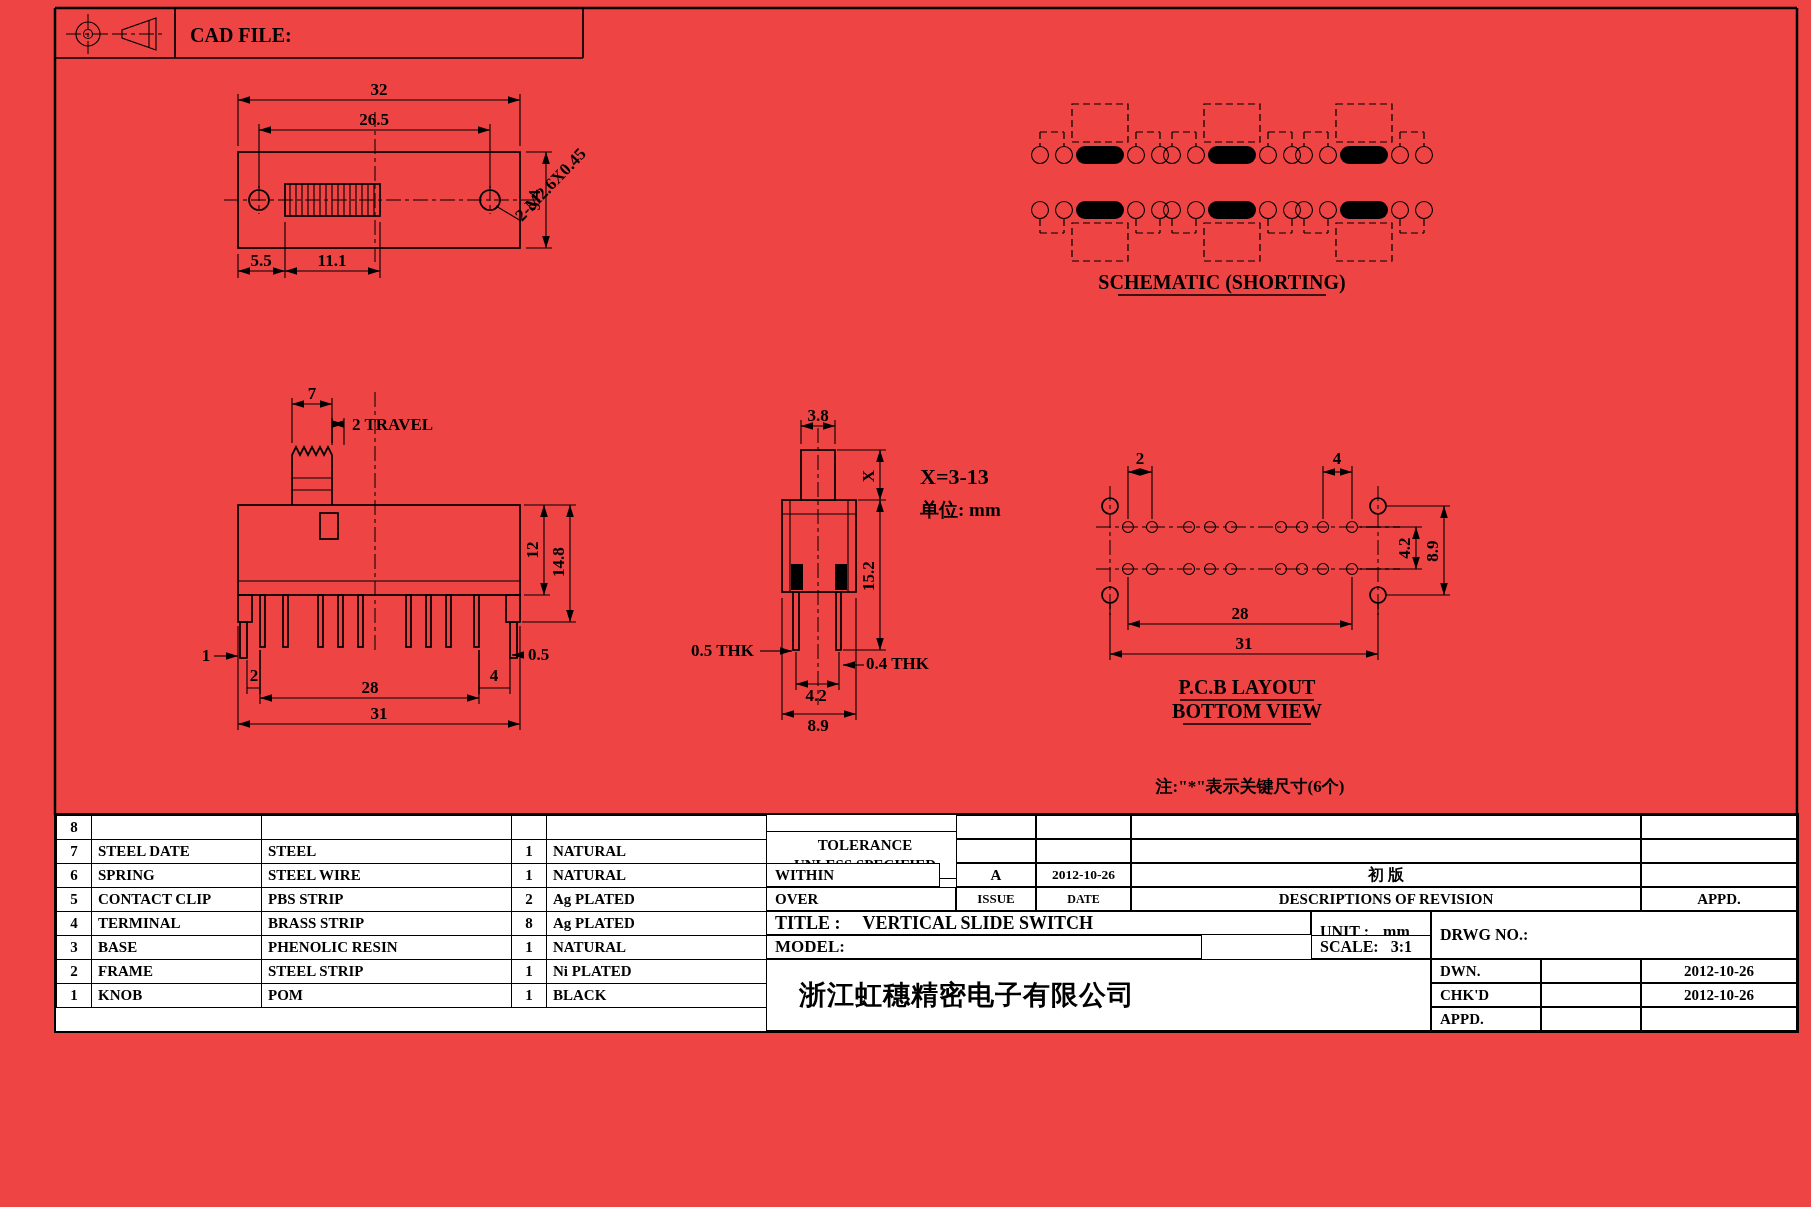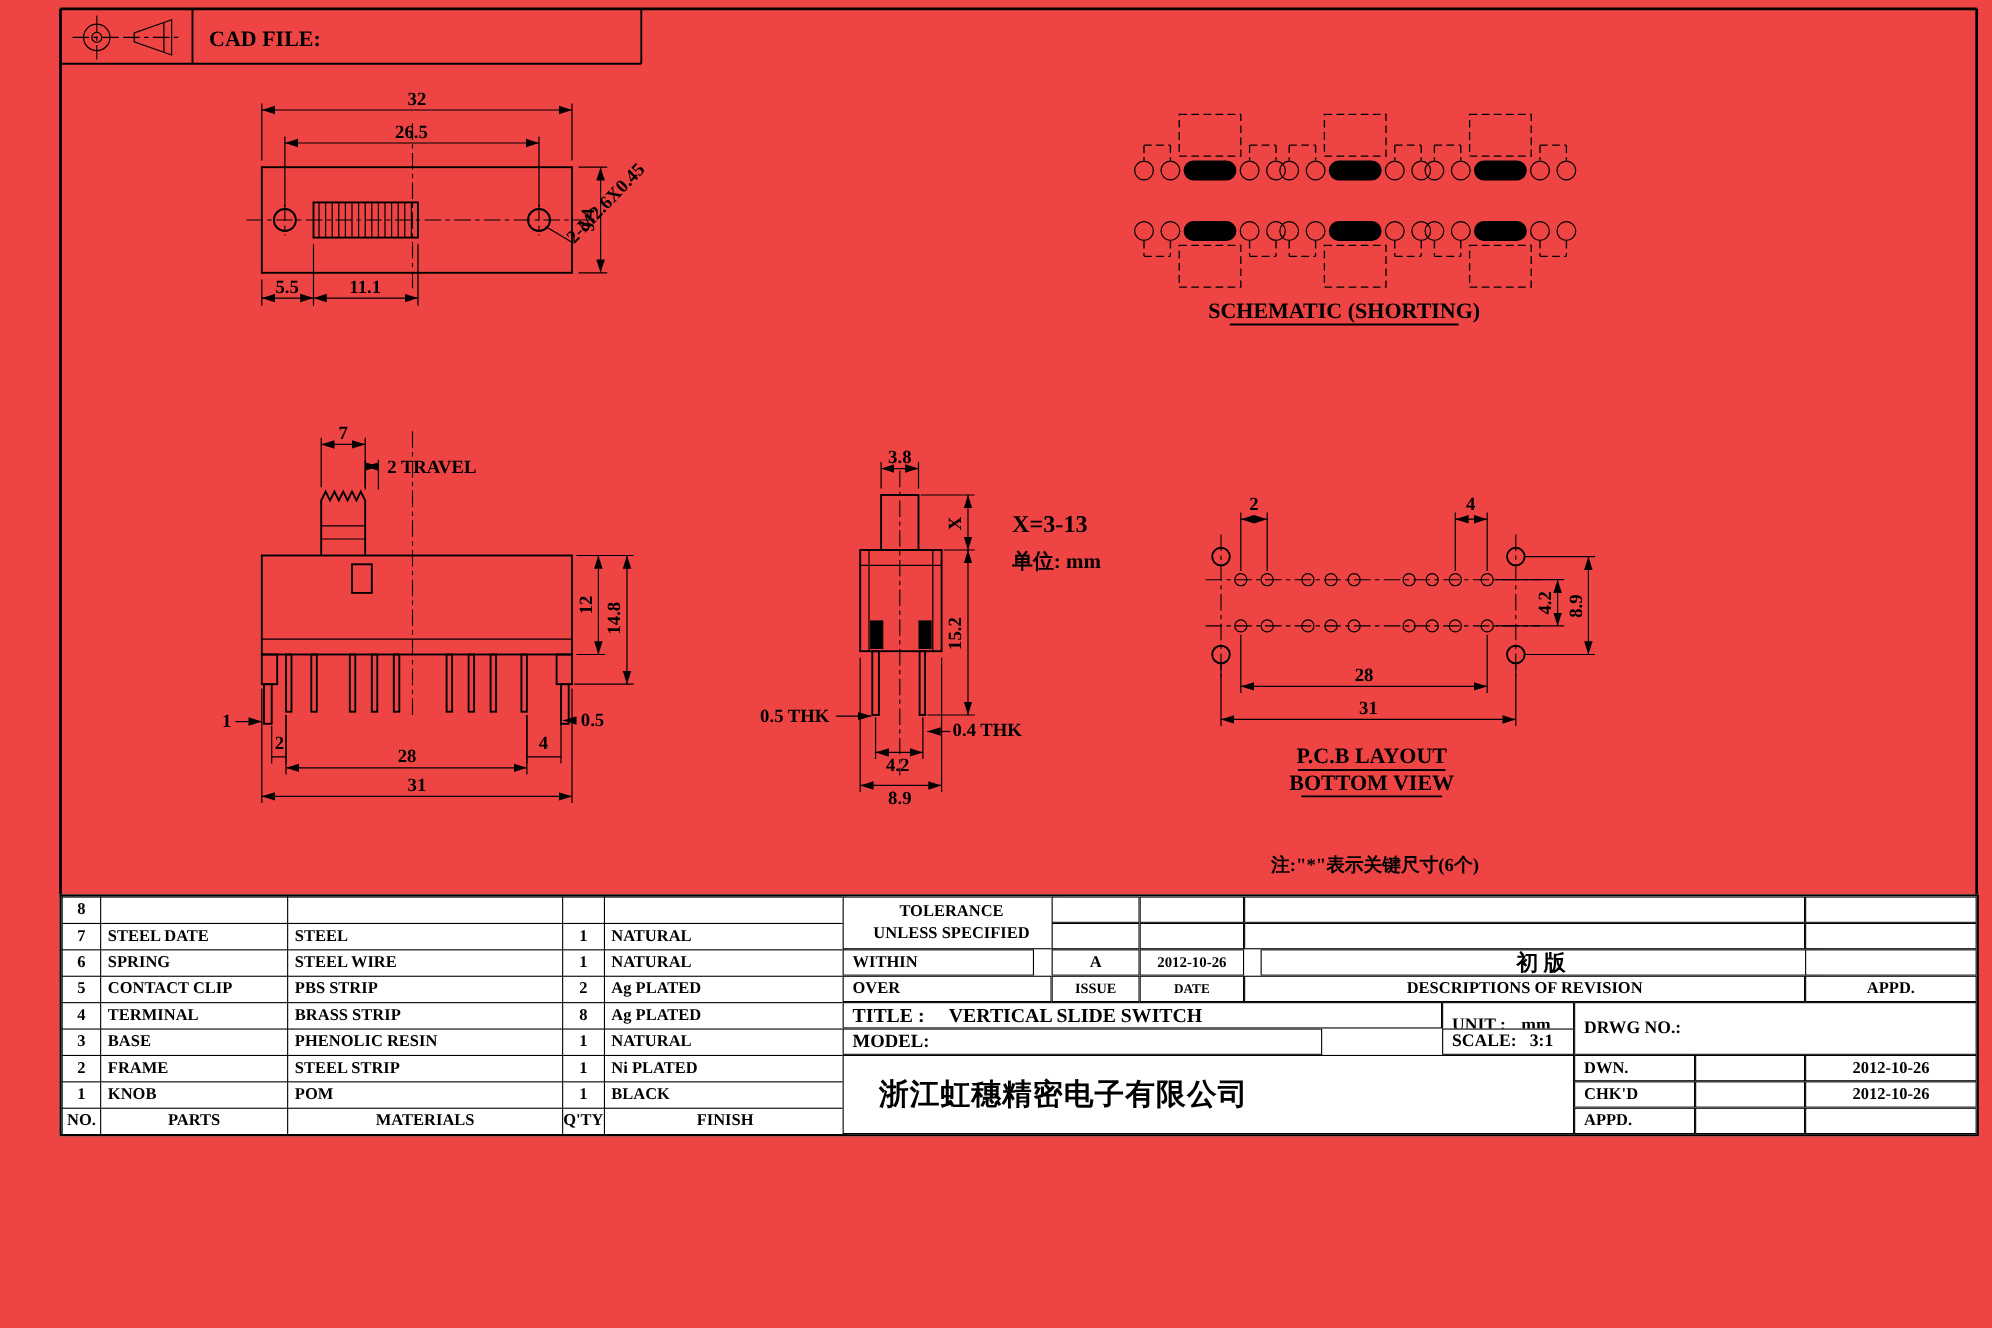--- a/index.html
+++ b/index.html
@@ -301,48 +301,41 @@
             <td class="c">1</td>
             <td>Ni PLATED</td>
           </tr>
         <tr>
             <td class="c">1</td>
             <td>KNOB</td>
             <td>POM</td>
             <td class="c">1</td>
             <td>BLACK</td>
           </tr>
-        <tr>
-            <td class="c">NO.</td>
-            <td class="c">PARTS</td>
-            <td class="c">MATERIALS</td>
-            <td class="c">Q'TY</td>
-            <td class="c">FINISH</td>
-          </tr>
       </tbody>
     </table>
 
     <div class="rblock">
-      <div class="cell two cc" style="left:0;top:0;width:198px;height:48px">
+      <div class="cell two cc" style="left:0;top:16px;width:198px;height:48px">
         <div>TOLERANCE</div>
         <div>UNLESS  SPECIFIED</div>
       </div>
       <div class="cell" style="left:190px;top:0;width:80px;height:24px"></div>
       <div class="cell" style="left:270px;top:0;width:95px;height:24px"></div>
       <div class="cell" style="left:365px;top:0;width:510px;height:24px"></div>
       <div class="cell" style="left:875px;top:0;width:156px;height:24px"></div>
       <div class="cell" style="left:190px;top:24px;width:80px;height:24px"></div>
       <div class="cell" style="left:270px;top:24px;width:95px;height:24px"></div>
       <div class="cell" style="left:365px;top:24px;width:510px;height:24px"></div>
       <div class="cell" style="left:875px;top:24px;width:156px;height:24px"></div>
 
       <div class="cell cl8" style="left:0;top:48px;width:174px;height:24px">WITHIN</div>
       <div class="cell cc" style="left:190px;top:48px;width:80px;height:24px">A</div>
       <div class="cell cc small" style="left:270px;top:48px;width:95px;height:24px">2012-10-26</div>
-      <div class="cell cc" style="left:380px;top:48px;width:510px;height:24px;font-size:20px">初 版</div>
+      <div class="cell cc" style="left:365px;top:48px;width:510px;height:24px;font-size:16px">初 版</div>
       <div class="cell" style="left:875px;top:48px;width:156px;height:24px"></div>
 
       <div class="cell cl8" style="left:0;top:72px;width:190px;height:24px">OVER</div>
       <div class="cell cc" style="left:190px;top:72px;width:80px;height:24px;font-size:13px">ISSUE</div>
       <div class="cell cc" style="left:270px;top:72px;width:95px;height:24px;font-size:12px">DATE</div>
       <div class="cell cc" style="left:365px;top:72px;width:510px;height:24px">DESCRIPTIONS OF REVISION</div>
       <div class="cell cc" style="left:875px;top:72px;width:156px;height:24px">APPD.</div>
 
       <div class="cell cl8 title-f" style="left:0;top:96px;width:545px;height:24px;gap:22px">
         <span>TITLE :</span>

